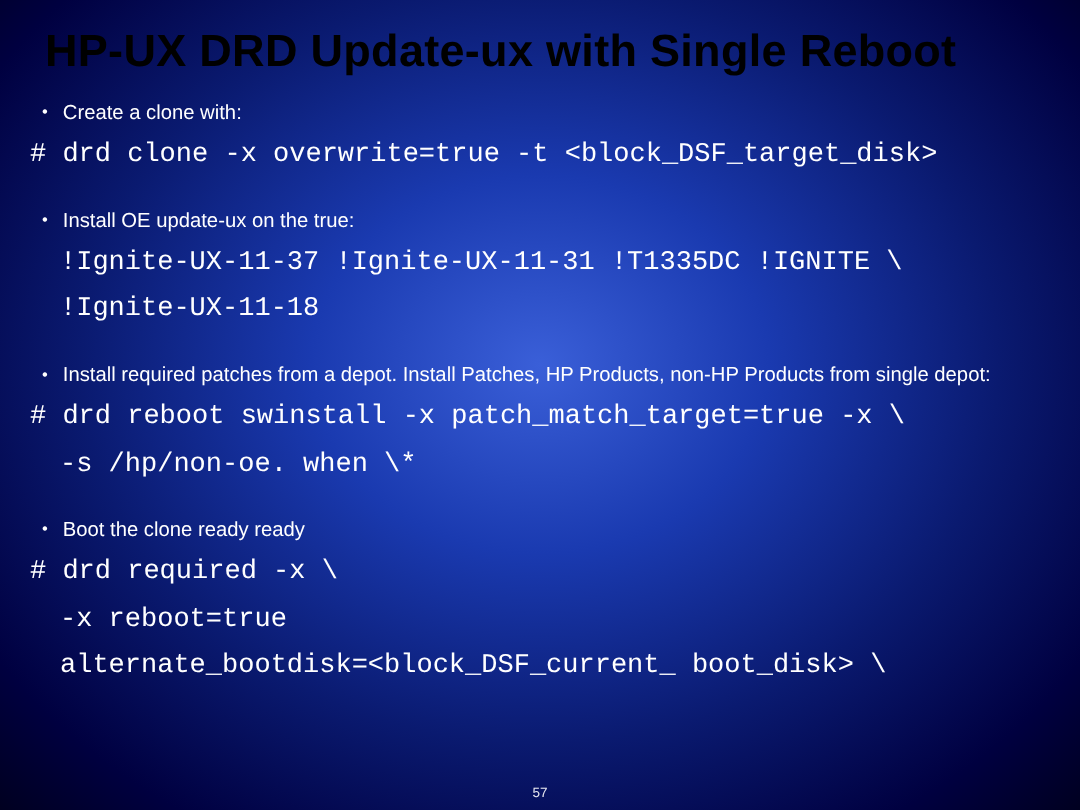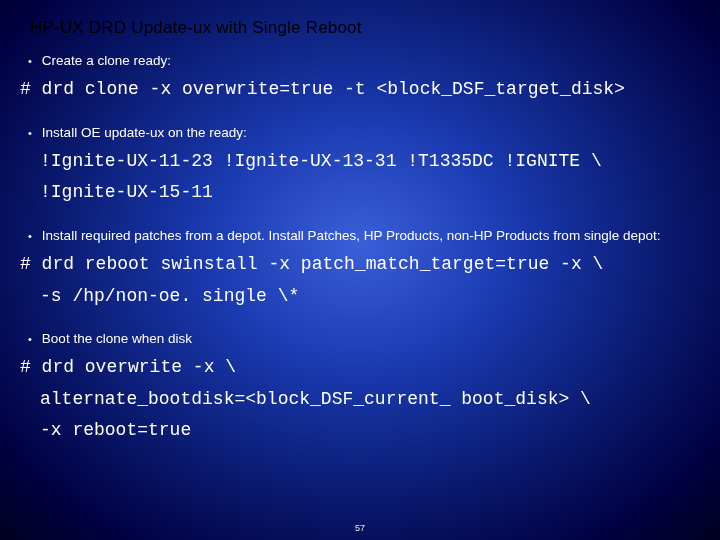--- a/index.html
+++ b/index.html
@@ -10,22 +10,22 @@
     font-family: Arial, Helvetica, sans-serif;
     color: #ffffff;
     overflow: hidden;
     position: relative;
   }
   .slide {
     padding: 18px 22px 0 22px;
   }
   .title {
     color: #000000;
-    font-size: 17px;
-    font-weight: normal;
+    font-size: 30px;
+    font-weight: bold;
     margin-bottom: 14px;
     margin-left: 8px;
     letter-spacing: 0.2px;
   }
   .section {
     margin-bottom: 18px;
   }
   .bullet-row {
     display: flex;
     align-items: flex-start;
@@ -64,55 +64,55 @@
 </style>
 </head>
 <body>
 
 <div class="slide">
   <h1 class="title">HP-UX DRD Update-ux with Single Reboot</h1>
 
   <div class="section">
     <div class="bullet-row">
       <span class="bullet">•</span>
-      <span class="bullet-text">Create a clone ready:</span>
+      <span class="bullet-text">Create a clone with:</span>
     </div>
     <div class="cmd">
       <div># drd clone -x overwrite=true -t &lt;block_DSF_target_disk&gt;</div>
     </div>
   </div>
 
   <div class="section">
     <div class="bullet-row">
       <span class="bullet">•</span>
-      <span class="bullet-text">Install OE update-ux on the ready:</span>
+      <span class="bullet-text">Install OE update-ux on the true:</span>
     </div>
     <div class="cmd">
-      <div class="cmd-indent">  !Ignite-UX-11-23 !Ignite-UX-13-31 !T1335DC !IGNITE \</div>
-      <div class="cmd-indent">  !Ignite-UX-15-11</div>
+      <div class="cmd-indent">  !Ignite-UX-11-37 !Ignite-UX-11-31 !T1335DC !IGNITE \</div>
+      <div class="cmd-indent">  !Ignite-UX-11-18</div>
     </div>
   </div>
 
   <div class="section">
     <div class="bullet-row">
       <span class="bullet">•</span>
       <span class="bullet-text">Install required patches from a depot. Install Patches, HP Products, non-HP Products from single depot:</span>
     </div>
     <div class="cmd">
       <div># drd reboot swinstall -x patch_match_target=true -x \</div>
-      <div class="cmd-indent">  -s /hp/non-oe. single \*</div>
+      <div class="cmd-indent">  -s /hp/non-oe. when \*</div>
     </div>
   </div>
 
   <div class="section">
     <div class="bullet-row">
       <span class="bullet">•</span>
-      <span class="bullet-text">Boot the clone when disk</span>
+      <span class="bullet-text">Boot the clone ready ready</span>
     </div>
     <div class="cmd">
-      <div># drd overwrite -x \</div>
+      <div># drd required -x \</div>
+      <div class="cmd-indent">  -x reboot=true</div>
       <div class="cmd-indent">  alternate_bootdisk=&lt;block_DSF_current_ boot_disk&gt; \</div>
-      <div class="cmd-indent">  -x reboot=true</div>
     </div>
   </div>
 </div>
 
 <div class="page-num">57</div>
 
 </body></html>

